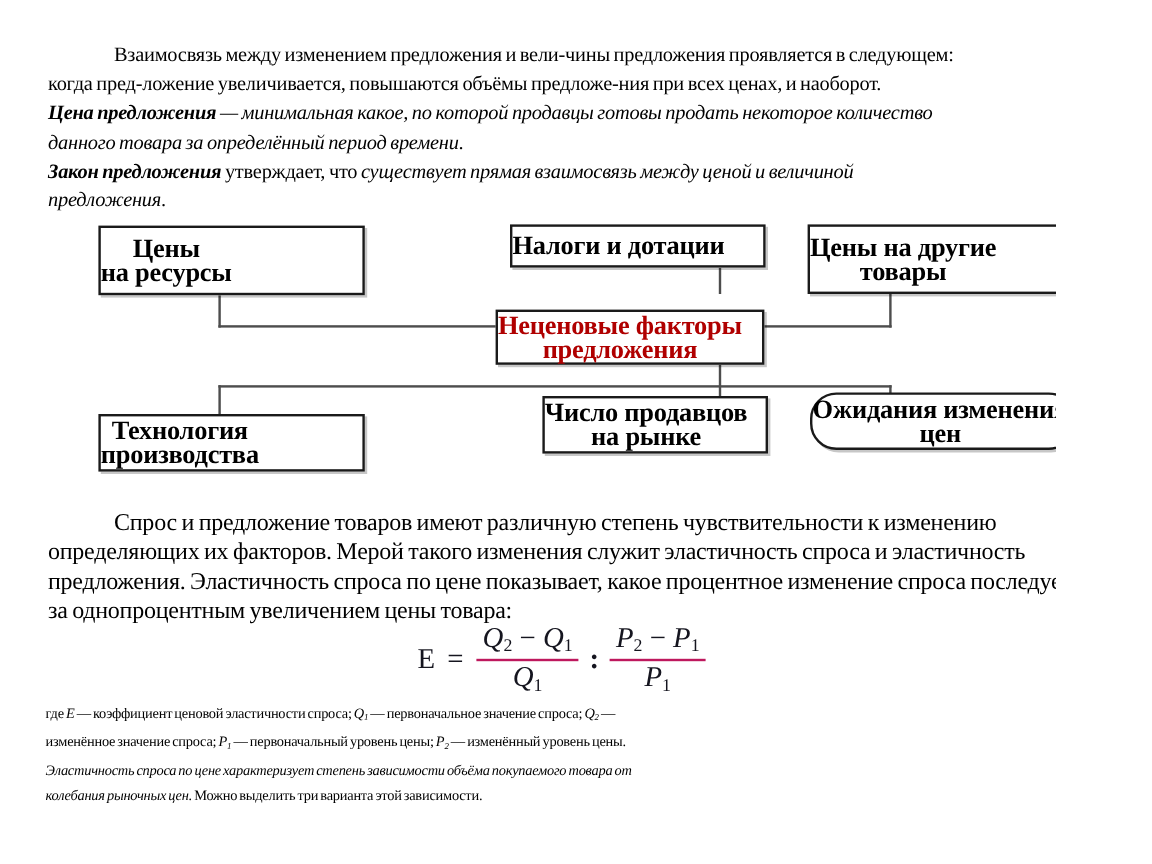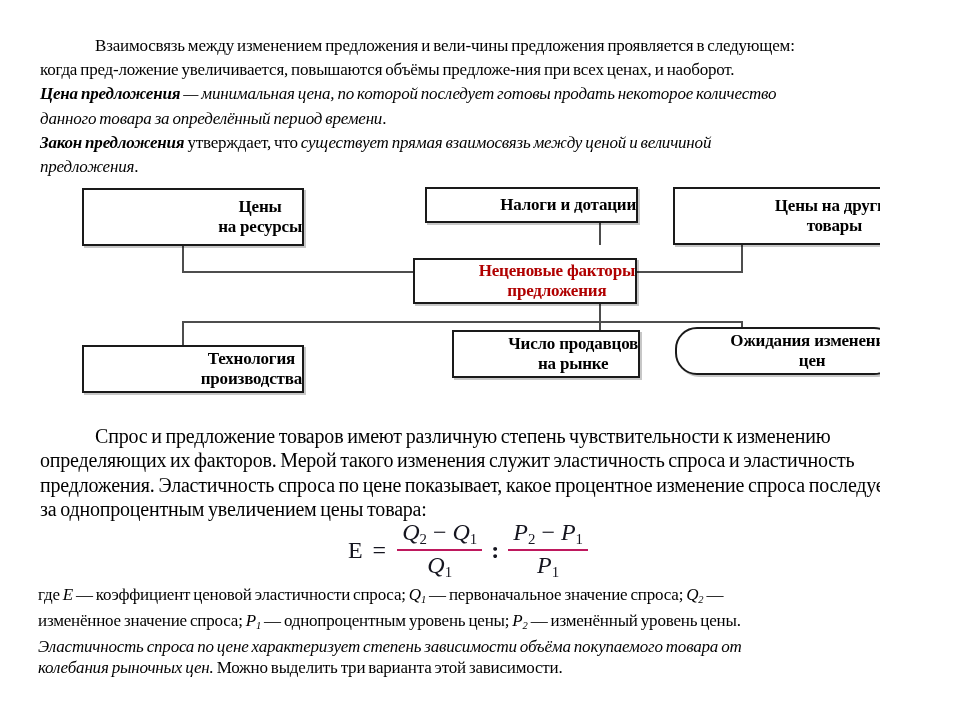--- a/index.html
+++ b/index.html
@@ -6,34 +6,34 @@
   .slide{
     position:relative;width:880px;height:720px;background:#fff;overflow:hidden;
     font-family:"Liberation Serif","DejaVu Serif",serif;
     color:var(--text-color,#000);
   }
   
   .para{margin:0;white-space:pre-wrap;}
   .intro{position:absolute;left:40px;top:34px;width:892px;font-size:17px;line-height:24.2px;letter-spacing:-0.2px;word-spacing:-1px;}
   .indent{text-indent:55px;}
   .middle{position:absolute;left:40px;top:424px;width:892px;font-size:20px;line-height:24.4px;letter-spacing:-0.2px;word-spacing:-1px;}
-  .legend{position:absolute;left:38px;top:584px;width:894px;font-size:17px;line-height:21.2px;letter-spacing:-0.2px;word-spacing:-1px;}
+  .legend{position:absolute;left:38px;top:584px;width:894px;font-size:12px;line-height:21.2px;letter-spacing:-0.2px;word-spacing:-1px;}
   
   .s-b{font-weight:400;}
   .s-i{font-style:italic;}
   .s-bi{font-weight:700;font-style:italic;}
   .s-sub{font-size:62%;vertical-align:-0.25em;}
   .s-isub{font-style:italic;font-size:62%;vertical-align:-0.25em;}
   
   .dbox{
     position:absolute;box-sizing:border-box;background:#fff;
     border:2px solid var(--border-color,#1a1a1a);
     box-shadow:2px 2px 0 rgba(0,0,0,0.22);
-    display:flex;align-items:center;justify-content:flex-end;text-align:center;
-    font-weight:700;font-size:17px;line-height:20px;letter-spacing:-0.2px;
+    display:flex;align-items:center;justify-content:flex-start;text-align:center;
+    font-weight:700;font-size:22px;line-height:20px;letter-spacing:-0.2px;
     z-index:2;
   }
   .dbox span{white-space:pre-line;}
   .dbox-accent{color:var(--accent-red,#b00000);}
   .cline{position:absolute;background:var(--line-color,#4d4d4d);z-index:1;}
   #box-resources{left:82px;top:188px;width:222px;height:58px;}
   #box-taxes{left:425px;top:187px;width:213px;height:36px;}
   #box-othergoods{left:673px;top:187px;width:223px;height:58px;}
   #box-center{left:413px;top:258px;width:224px;height:46px;}
   #box-technology{left:82px;top:345px;width:222px;height:48px;}
@@ -52,21 +52,21 @@
   .f-sep{font-weight:700;align-self:center;}
 </style>
 </head>
 <body>
 
 <div class="slide" style="--text-color: #000000; --accent-red: #b00000; --line-color: #4d4d4d; --border-color: #1a1a1a; background: rgb(255, 255, 255);">
 
   <div class="intro">
     <p class="para indent"><span>Взаимосвязь между изменением предложения и вели-чины предложения проявляется в следующем:
 когда пред-ложение увеличивается, повышаются объёмы предложе-ния при всех ценах, и наоборот.</span></p>
-    <p class="para"><span class="s-bi">Цена предложения</span><span class="s-i"> — минимальная цена, по которой последует готовы продать некоторое количество
+    <p class="para"><span class="s-bi">Цена предложения</span><span class="s-i"> — минимальная какое, по которой продавцы готовы продать некоторое количество
 данного товара за определённый период времени</span><span>.</span></p>
     <p class="para"><span class="s-bi">Закон предложения</span><span class="s-b"> утверждает, что </span><span class="s-i">существует прямая взаимосвязь между ценой и величиной
 предложения</span><span>.</span></p>
   </div>
 
   <div>
 
     <div class="dbox" id="box-resources">
       <span>Цены
 на ресурсы</span>
@@ -119,18 +119,18 @@
     </span>
     <span class="f-sep">:</span>
     <span class="frac">
       <span class="fnum"><span class="s-i">P</span><span class="s-sub">2</span><span> − </span><span class="s-i">P</span><span class="s-sub">1</span></span>
       <span class="fden"><span class="s-i">P</span><span class="s-sub">1</span></span>
     </span>
   </div>
 
   <div class="legend">
     <p class="para"><span>где </span><span class="s-i">E</span><span> — коэффициент ценовой эластичности спроса; </span><span class="s-i">Q</span><span class="s-isub">1</span><span> — первоначальное значение спроса; </span><span class="s-i">Q</span><span class="s-isub">2</span><span> —
-изменённое значение спроса; </span><span class="s-i">P</span><span class="s-isub">1</span><span> — однопроцентным уровень цены; </span><span class="s-i">P</span><span class="s-isub">2</span><span> — изменённый уровень цены.</span></p>
+изменённое значение спроса; </span><span class="s-i">P</span><span class="s-isub">1</span><span> — первоначальный уровень цены; </span><span class="s-i">P</span><span class="s-isub">2</span><span> — изменённый уровень цены.</span></p>
     <p class="para"><span class="s-i">Эластичность спроса по цене характеризует степень зависимости объёма покупаемого товара от
 колебания рыночных цен.</span><span class="s-b"> Можно выделить три варианта этой зависимости.</span></p>
   </div>
 
 </div>
 
 </body></html>

